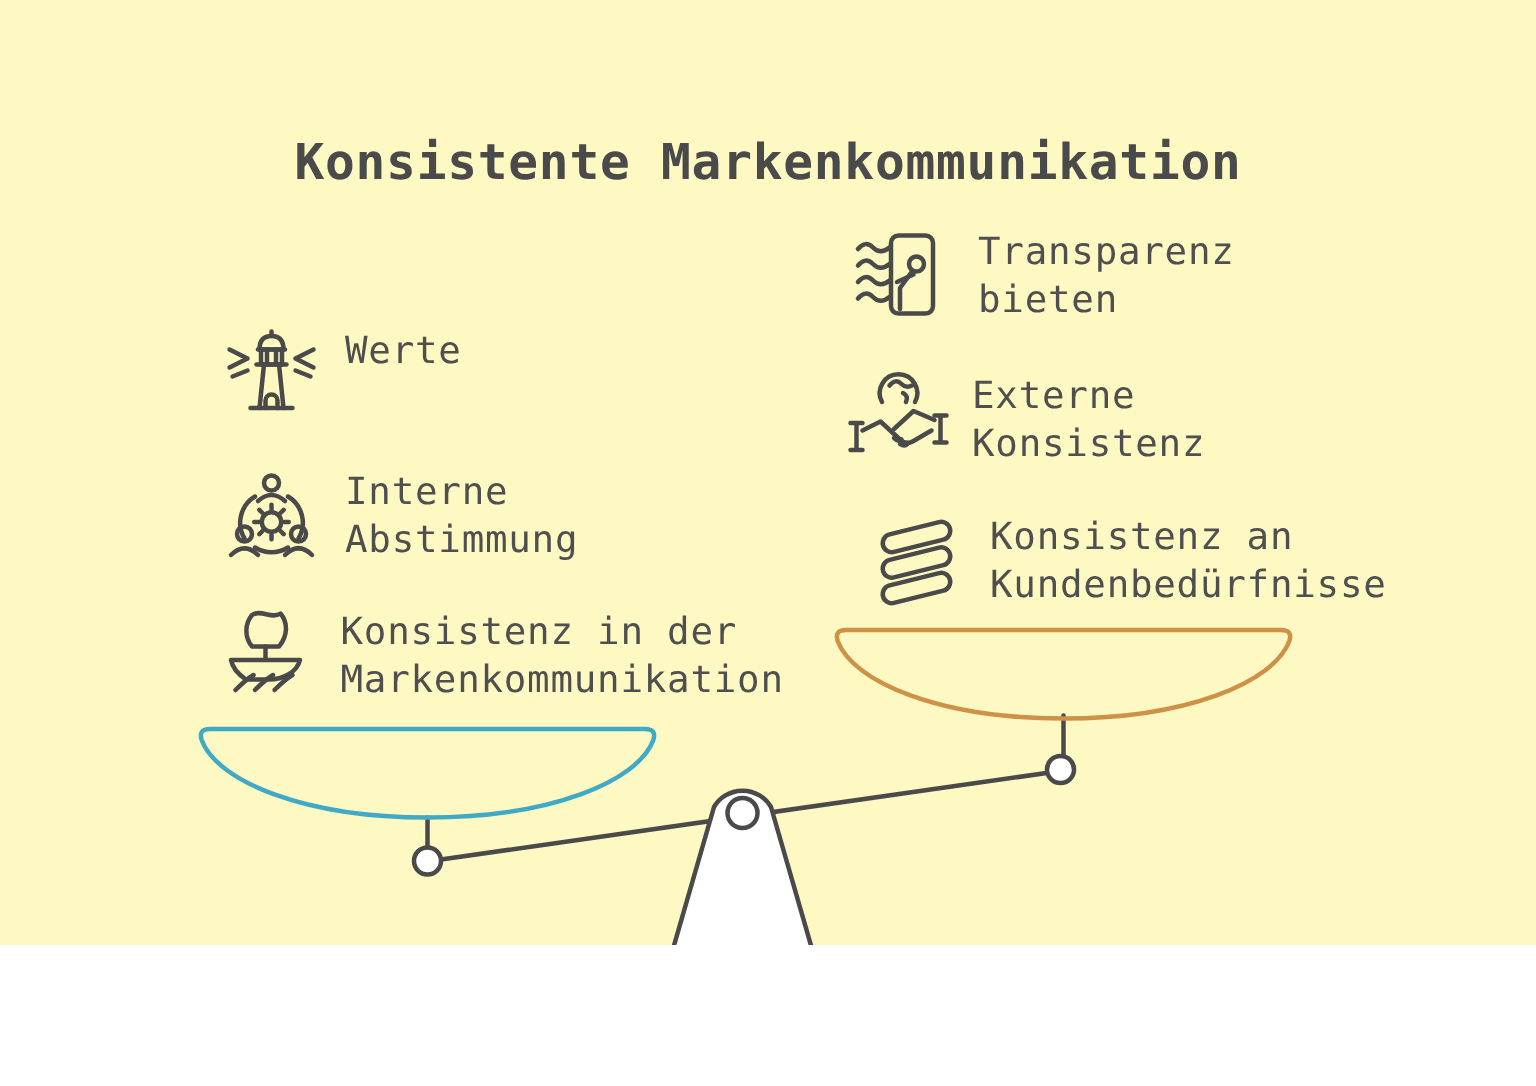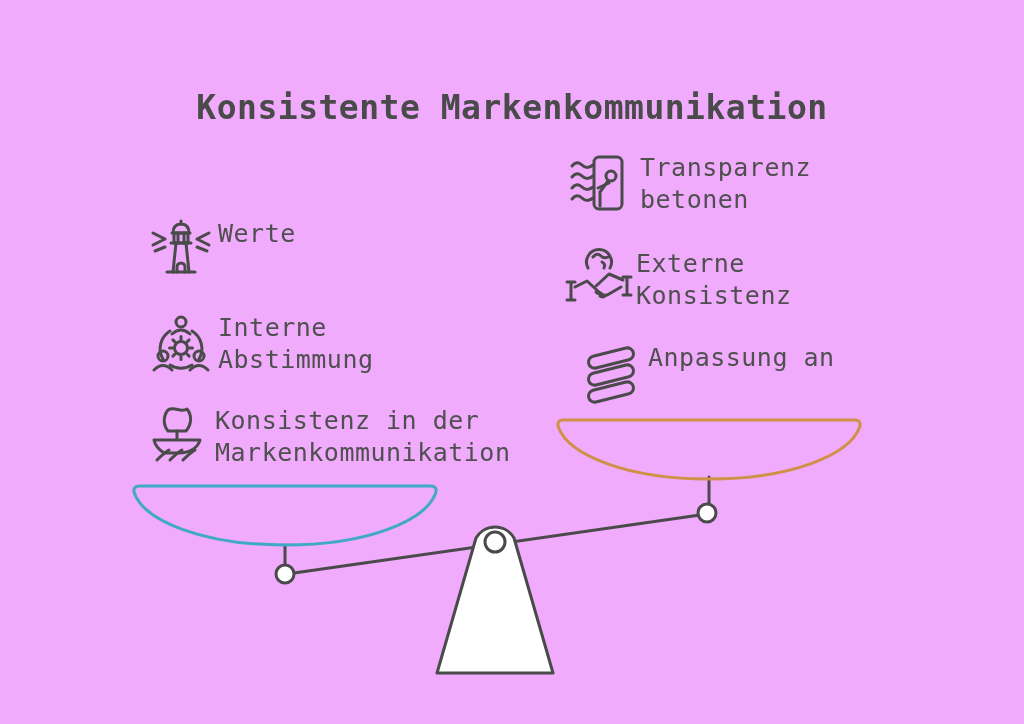--- a/index.html
+++ b/index.html
@@ -1,26 +1,26 @@
 <!DOCTYPE html>
 <html><head>
 <meta charset="utf-8">
 <style>
   html,body { margin:0; padding:0; background:#fff; }
   .canvas {
-    position:relative; width:1024px; height:724px; background:#f0abfc;
+    position:relative; width:1024px; height:630px; background:#fef9c3;
     font-family:"DejaVu Sans Mono","Liberation Mono",monospace;
     overflow:hidden; color:#4a4a4a;
   }
   .title {
     position:absolute; top:88px; left:0; width:100%;
     text-align:center; font-size:33px; font-weight:bold;
     letter-spacing:0.5px; color:#4a4a4a; white-space:nowrap;
   }
-  .item { position:absolute; display:flex; align-items:flex-start; gap:2px; }
+  .item { position:absolute; display:flex; align-items:flex-start; gap:14px; }
   .item .icon { width:70px; height:70px; flex:0 0 70px; }
   .item .label {
     font-size:25px; line-height:32px; letter-spacing:0.5px;
     color:#4f4f4f; white-space:nowrap; padding-top:2px;
   }
   #left-item-1  { left:146px; top:216px;justify-content:center; }
   #left-item-2  { left:146px; top:310px; }
   #left-item-3  { left:143px; top:403px; }
   #right-item-1 { left:568px; top:150px; }
   #right-item-2 { left:564px; top:246px; }
@@ -110,21 +110,21 @@
           <path d="M 4,49 q 5,-6 10,-1 q 5,5 11,0"></path>
           <rect x="26" y="7" width="28" height="52" rx="5"></rect>
           <circle cx="43" cy="26" r="5"></circle>
           <path d="M 40,31 L 32,42 V 56"></path>
           <path d="M 41,33 L 30,38"></path>
         </g>
       </svg>
     </span>
     <div class="label">
       <div>Transparenz</div>
-      <div>betonen</div>
+      <div>bieten</div>
     </div>
   </div>
 
   <div class="item" id="right-item-2">
     <span class="icon">
       <svg viewBox="0 0 70 70" width="70" height="70">
         <g fill="none" stroke="#4a4a4a" stroke-width="3" stroke-linecap="round" stroke-linejoin="round">
           <path d="M 24,22 A 12.5,12.5 0 1 1 46,22"></path>
           <path d="M 29,11 q 4,-5 8,-1 q 3,3 7,1"></path>
           <path d="M 38,16 q 4,2 2,6"></path>
@@ -147,21 +147,22 @@
     <span class="icon">
       <svg viewBox="0 0 70 70" width="70" height="70">
         <g fill="none" stroke="#4a4a4a" stroke-width="3" stroke-linecap="round" stroke-linejoin="round">
           <rect x="12" y="12" width="46" height="12" rx="6" transform="rotate(-14 35 18)"></rect>
           <rect x="12" y="29" width="46" height="12" rx="6" transform="rotate(-14 35 35)"></rect>
           <rect x="12" y="46" width="46" height="12" rx="6" transform="rotate(-14 35 52)"></rect>
         </g>
       </svg>
     </span>
     <div class="label">
-      <div>Anpassung an</div>
+      <div>Konsistenz an</div>
+      <div>Kundenbedürfnisse</div>
     </div>
   </div>
 
   <svg class="scale-svg" viewBox="0 0 1024 724">
     <g fill="none" stroke="#4a4a4a" stroke-width="3" stroke-linecap="round" stroke-linejoin="round">
 
       <line x1="287" y1="574" x2="707" y2="514"></line>
 
       <line x1="285" y1="545" x2="285" y2="565"></line>
       <path d="M 140,486 L 430,486 Q 438,486 435.5,493.5 C 425,521 367,545 285,545 C 203,545 145,521 134.5,493.5 Q 132,486 140,486 Z" stroke="#3fa9c6"></path>

